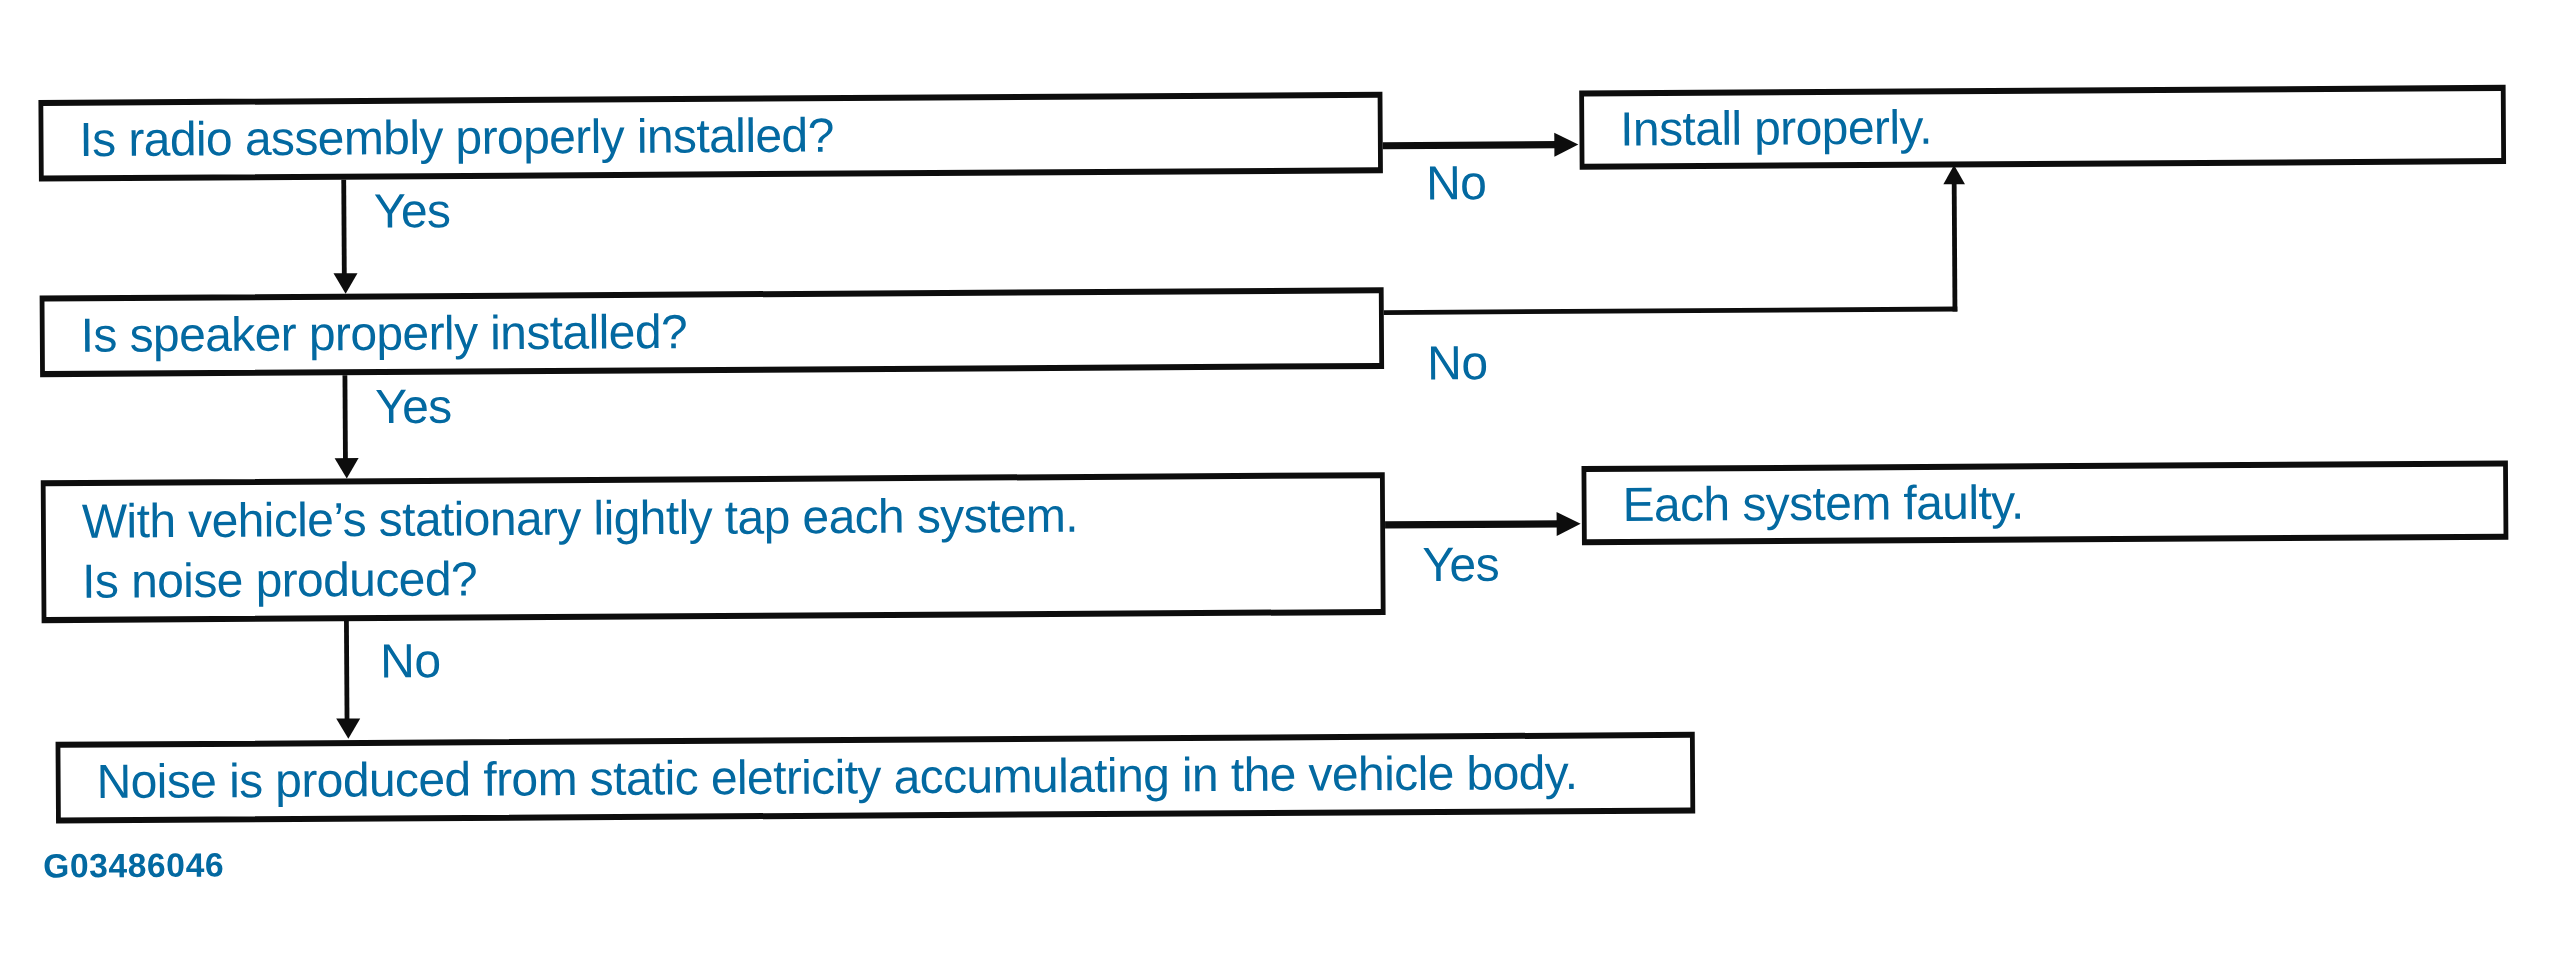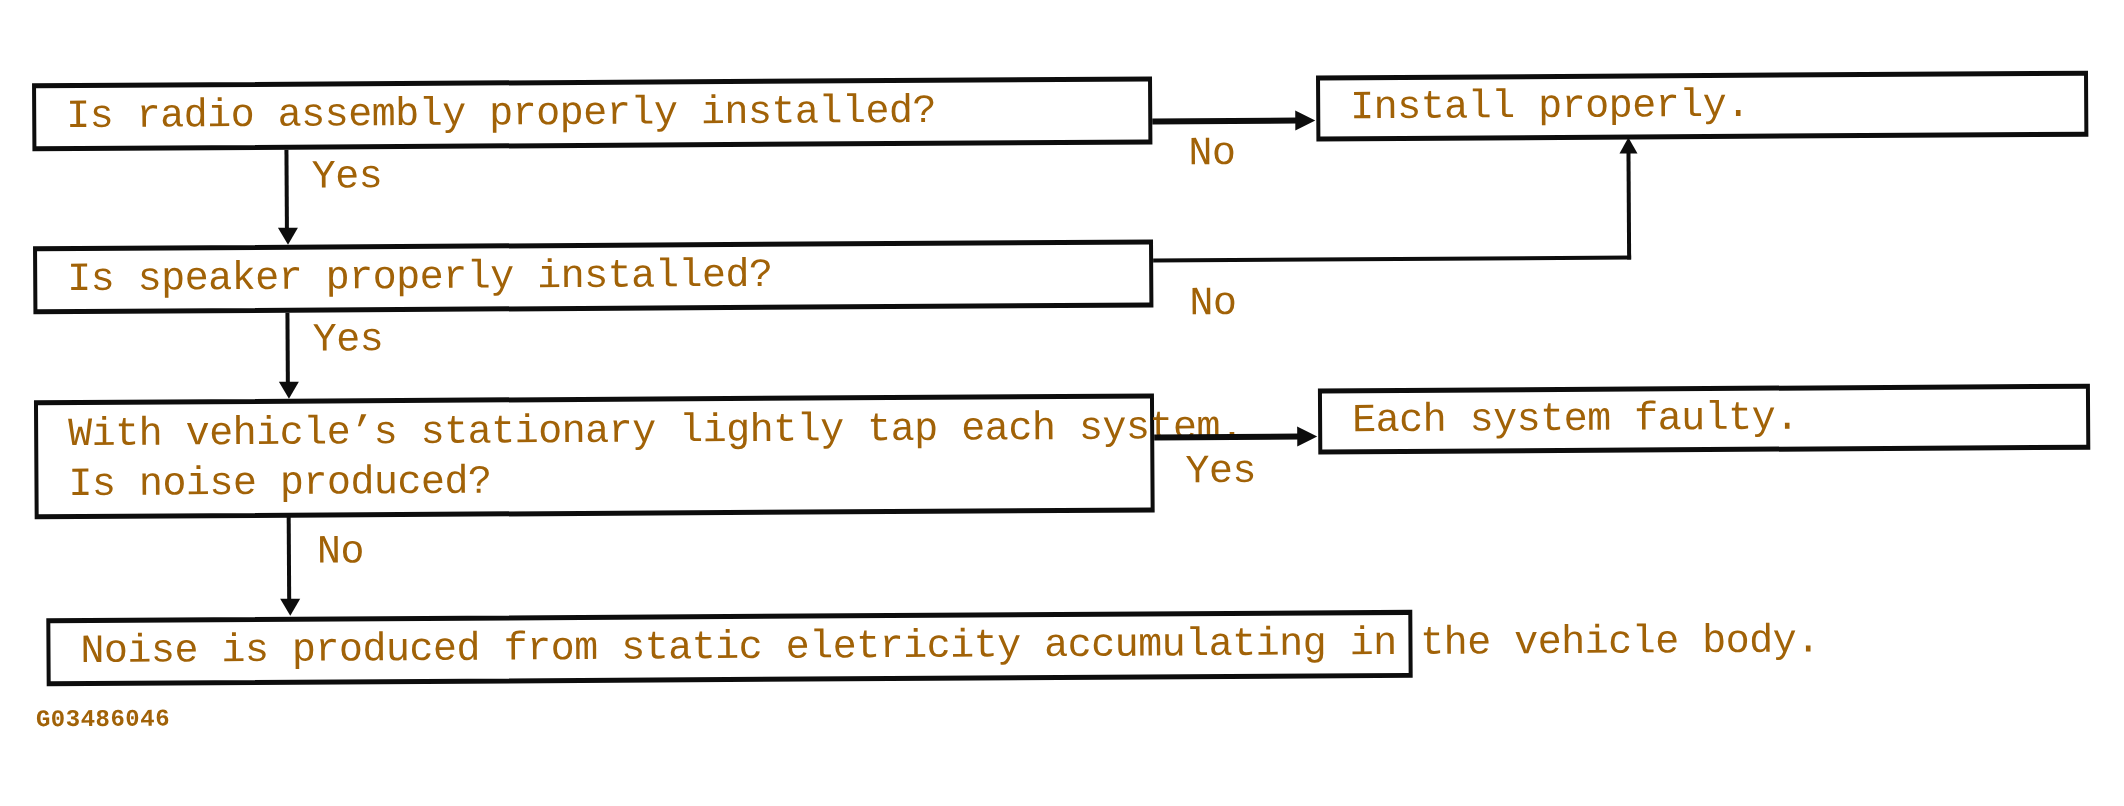--- a/index.html
+++ b/index.html
@@ -6,22 +6,22 @@
     margin: 0;
     padding: 0;
     background: #ffffff;
   }
   #canvas {
     position: relative;
     width: 2124px;
     height: 806px;
     background: #ffffff;
     overflow: hidden;
-    font-family: Liberation Mono, monospace;
-    color: #a16207;
+    font-family: Liberation Sans, sans-serif;
+    color: #0369a1;
   }
   
   #flowchart {
     position: absolute;
     inset: 0;
     transform: rotate(-0.35deg);
     transform-origin: 50% 50%;
   }
   .node {
     position: absolute;
@@ -55,21 +55,21 @@
     width: 0;
     height: 0;
   }
   .head.down  { border-left: 10px solid transparent; border-right: 10px solid transparent; border-top: 17px solid #0d0d0d; }
   .head.right { border-top: 10px solid transparent; border-bottom: 10px solid transparent; border-left: 20px solid #0d0d0d; }
   .head.up    { border-left: 9px solid transparent; border-right: 9px solid transparent; border-bottom: 16px solid #0d0d0d; }
   #figure-id {
     position: absolute;
     left: 34px;
     top: 700px;
-    font-size: 24px;
+    font-size: 28px;
     font-weight: bold;
     letter-spacing: 0.5px;
   }
 </style>
 </head>
 <body>
 
 <div id="canvas">
   <div id="flowchart">
 

